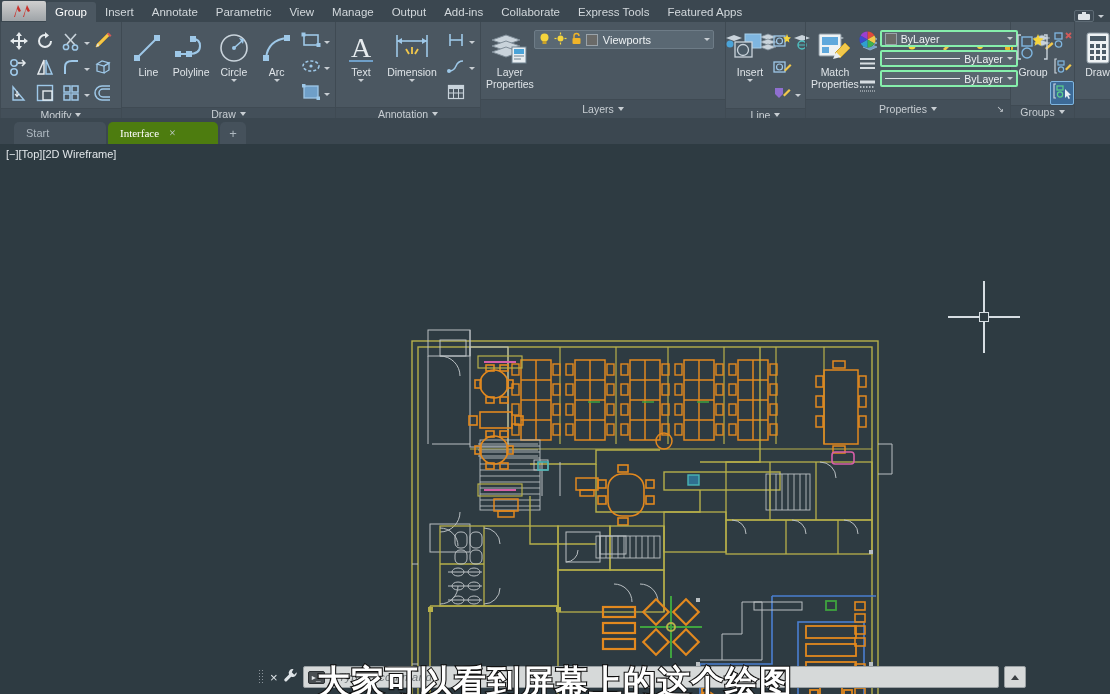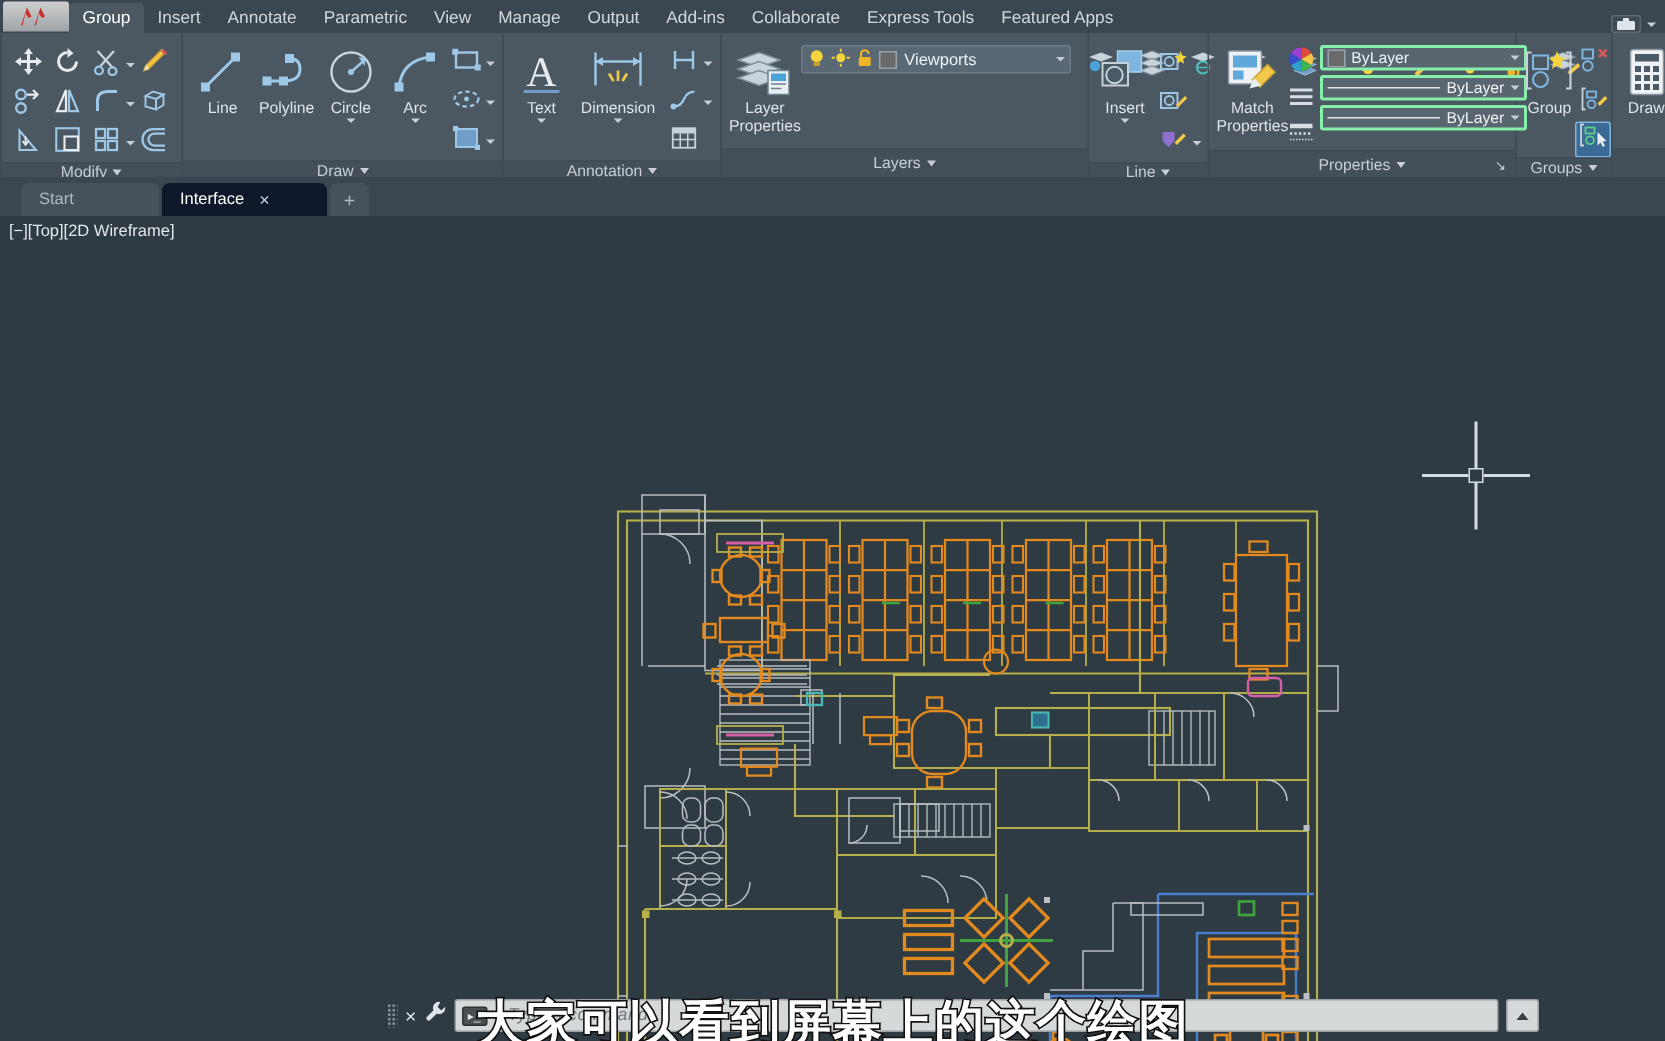--- a/index.html
+++ b/index.html
@@ -99,21 +99,21 @@
   .filetabs {
     position: absolute; left: 0; top: 118px; width: 1110px; height: 26px;
     background: #3b4750; display:flex; align-items:flex-end; padding-left: 14px;
   }
   .ftab {
     height: 22px; min-width: 92px; padding: 0 12px;
     display:flex; align-items:center; gap:10px;
     font-size: 11px; color: #aeb8c0;
     background: #45515b; border-radius: 5px 5px 0 0; margin-right: 2px;
   }
-  .ftab.active { background: #0f172a; color:#ffffff; min-width: 110px; }
+  .ftab.active { background: #4d7c0f; color:#ffffff; min-width: 110px; font-family: Liberation Serif, serif; }
   .ftab .x { font-size: 12px; color:#c8d0d6; }
   .ftab.plus { min-width: 26px; padding: 0; justify-content:center; font-size:13px; }
 
   
   .canvas {
     position: absolute; left: 0; top: 144px; width: 1110px; height: 550px;
     background: #2e3b42; overflow: hidden;
   }
   .vplabel {
     position:absolute; left: 6px; top: 4px;

